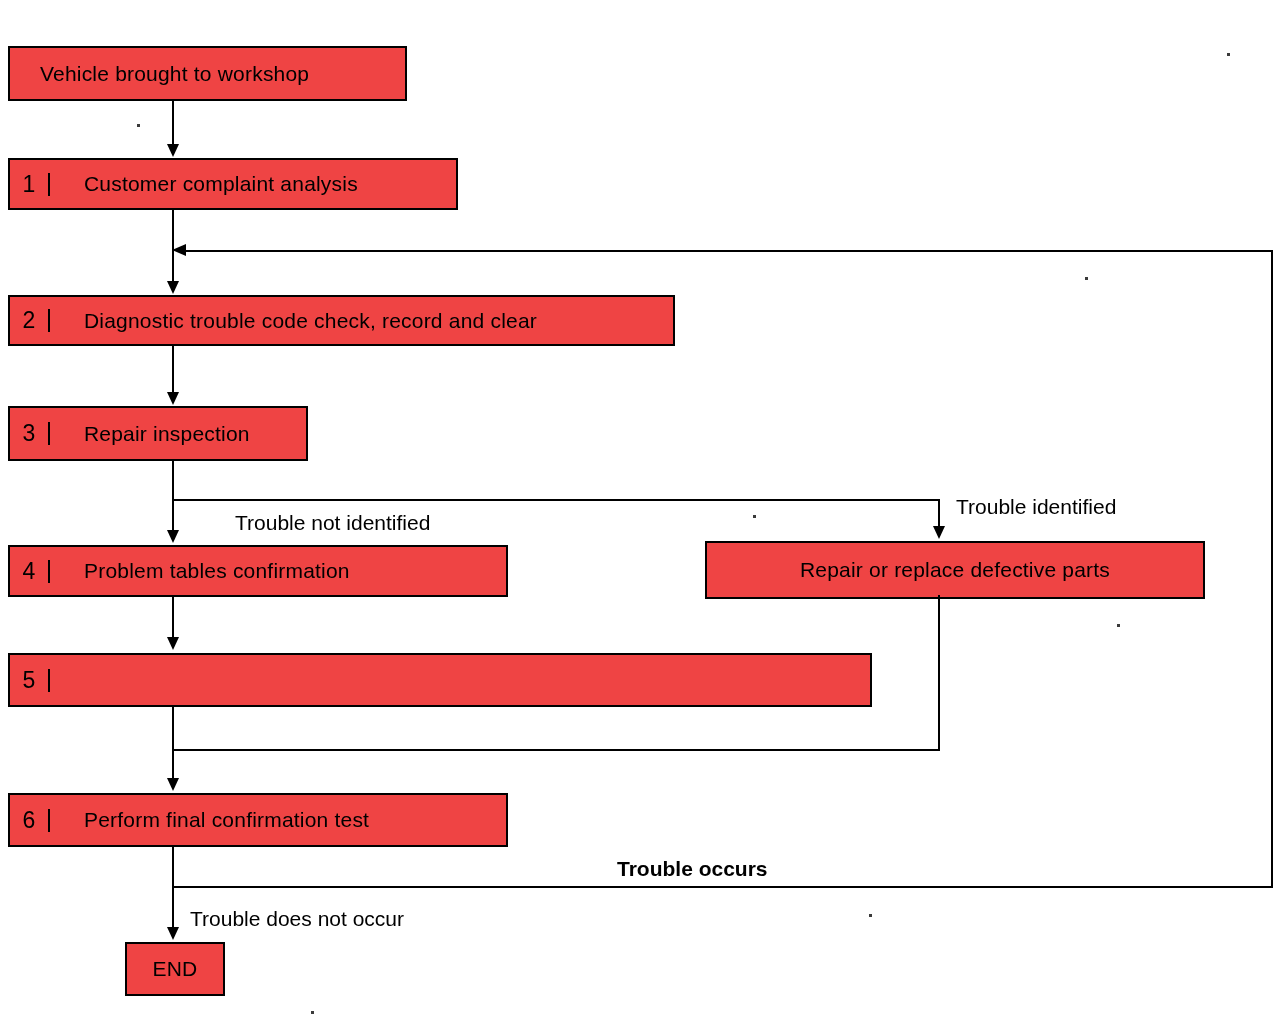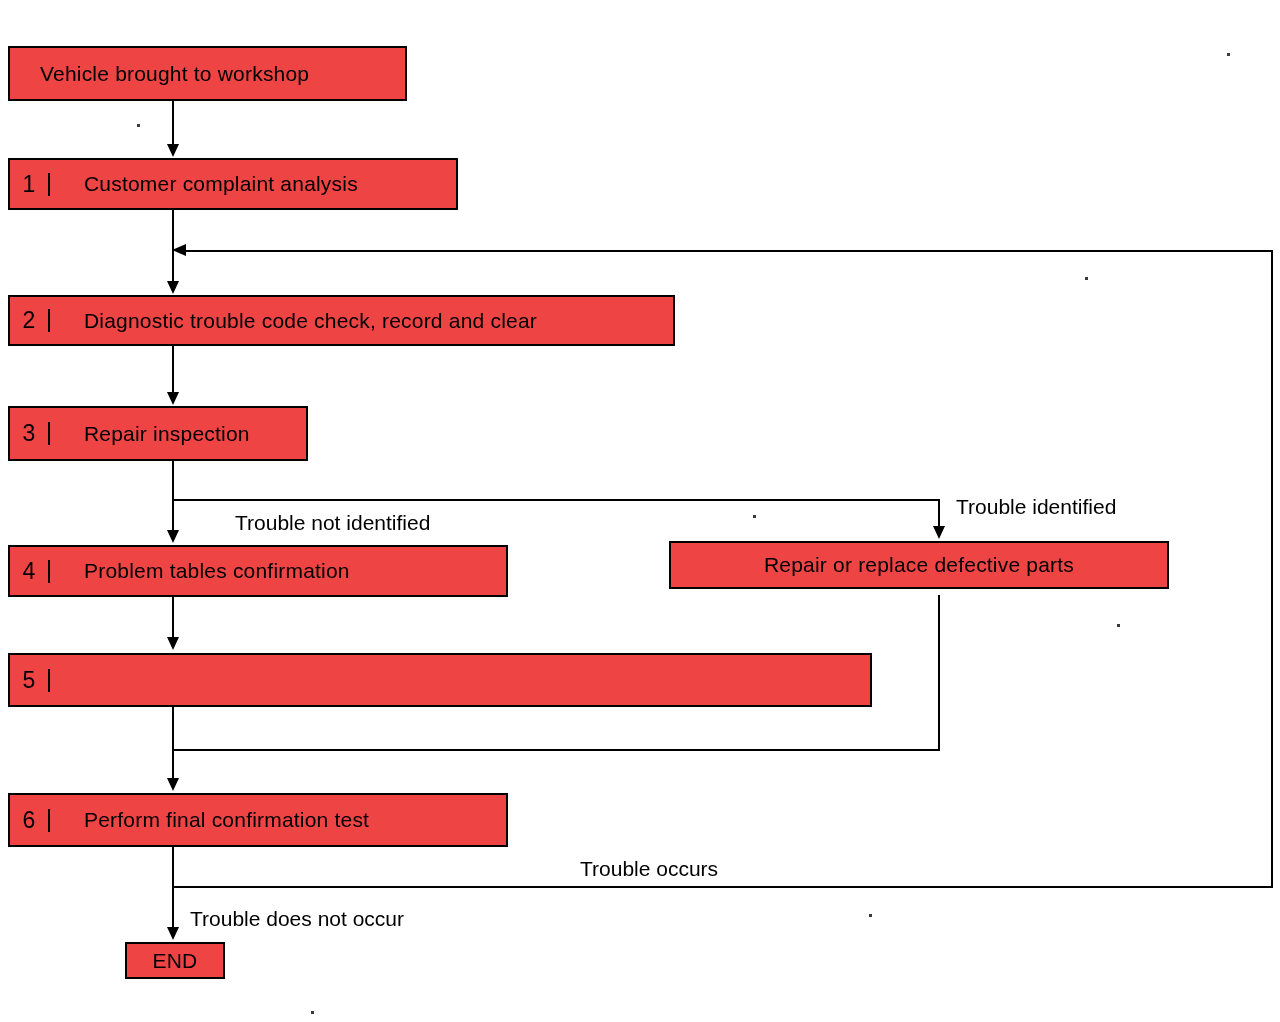--- a/index.html
+++ b/index.html
@@ -120,34 +120,34 @@
   <div class="box" style="left:8px; top:406px; width:300px; height:55px;">
     <div class="num">3</div>
     <div class="txt">Repair inspection</div>
   </div>
 
   <div class="box" style="left:8px; top:545px; width:500px; height:52px;">
     <div class="num">4</div>
     <div class="txt">Problem tables confirmation</div>
   </div>
 
-  <div class="box plain" style="left:669px; top:541px; width:500px; height:48px;">
+  <div class="box plain" style="left:705px; top:541px; width:500px; height:58px;">
     <div class="txt">Repair or replace defective parts</div>
   </div>
 
   <div class="box" style="left:8px; top:653px; width:864px; height:54px;">
     <div class="num">5</div>
   </div>
 
   <div class="box" style="left:8px; top:793px; width:500px; height:54px;">
     <div class="num">6</div>
     <div class="txt">Perform final confirmation test</div>
   </div>
 
-  <div class="box plain" style="left:125px; top:942px; width:100px; height:37px;">
+  <div class="box plain" style="left:125px; top:942px; width:100px; height:54px;">
     <div class="txt">END</div>
   </div>
 
   <div class="vline" style="left:172px; top:101px; height:44px;"></div>
   <div class="arrow-down" style="left:167px; top:144px;"></div>
 
   <div class="vline" style="left:172px; top:210px; height:72px;"></div>
   <div class="arrow-down" style="left:167px; top:281px;"></div>
 
   <div class="hline" style="left:186px; top:250px; width:1087px;"></div>
@@ -176,21 +176,21 @@
 
   <div class="vline" style="left:172px; top:847px; height:81px;"></div>
   <div class="arrow-down" style="left:167px; top:927px;"></div>
 
   <div class="hline" style="left:172px; top:886px; width:1101px;"></div>
 
   <div class="elabel" style="left:190px; top:512px;margin-left:45px;">Trouble not identified</div>
 
   <div class="elabel" style="left:956px; top:496px;">Trouble identified</div>
 
-  <div class="elabel" style="left:580px; top:858px;">Trouble occurs</div>
+  <div class="elabel" style="left:617px; top:858px;font-weight:bold;">Trouble occurs</div>
 
   <div class="elabel" style="left:190px; top:908px;">Trouble does not occur</div>
 
   <div class="speck" style="left:1227px; top:53px;"></div>
   <div class="speck" style="left:137px; top:124px;"></div>
   <div class="speck" style="left:1085px; top:277px;"></div>
   <div class="speck" style="left:753px; top:515px;"></div>
   <div class="speck" style="left:1117px; top:624px;"></div>
   <div class="speck" style="left:869px; top:914px;"></div>
   <div class="speck" style="left:311px; top:1011px;"></div>

